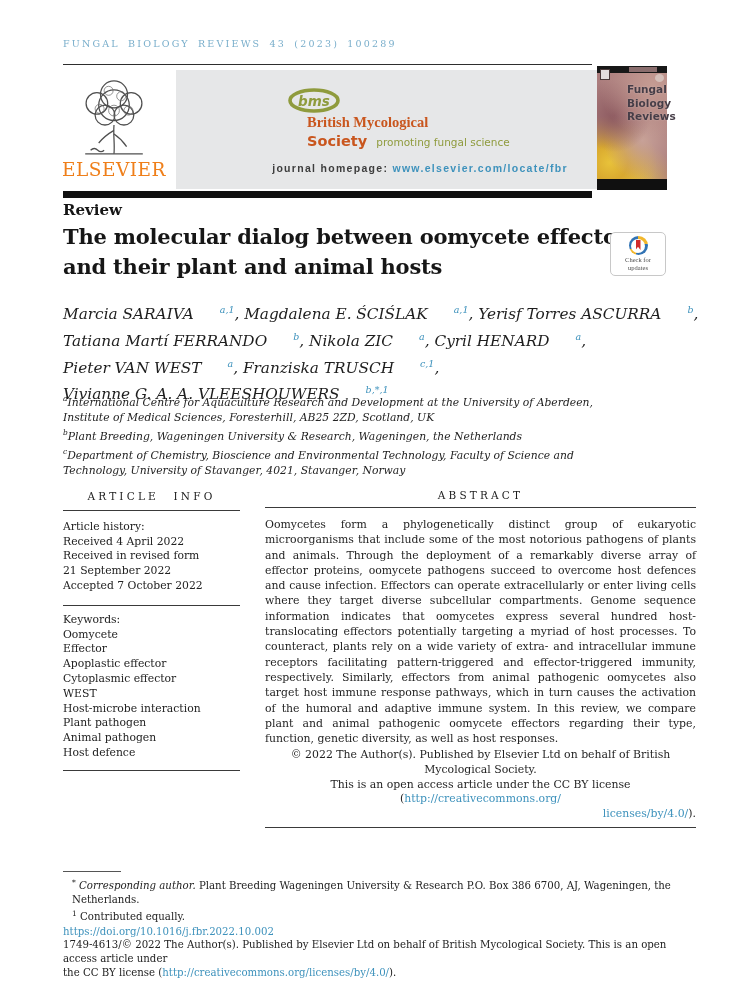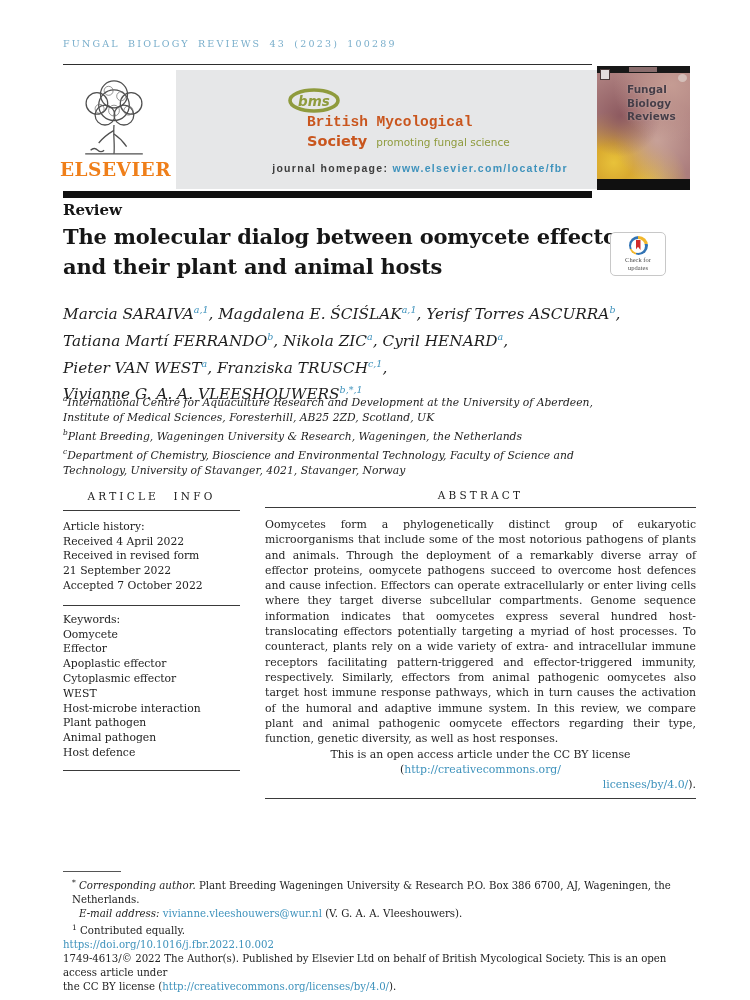--- a/index.html
+++ b/index.html
@@ -4,38 +4,38 @@
 <style>
   html,body{margin:0;padding:0;background:#ffffff;}
   .page{position:relative;width:750px;height:1000px;background:#fff;overflow:hidden;
         font-family:"DejaVu Serif",serif;color:#212121;}
   .abs{position:absolute;}
 
   
   .journal-line{top:38px;left:63px;width:634px;text-align:left;font-size:9.5px;
     letter-spacing:2.2px;color:#79aecb;word-spacing:3px;}
   .top-rule{left:63px;top:64px;width:529px;height:1px;background:#2e2e2e;}
-  .elsevier{left:60px;top:70px;width:108px;height:120px;text-align:center;font-weight:bold;}
+  .elsevier{left:60px;top:70px;width:108px;height:120px;text-align:center;}
   .elsevier svg{display:block;margin:0 auto;}
   .elsevier-word{font-size:18.5px;color:#ef7f1a;letter-spacing:.5px;margin-top:-3px;}
   .banner{left:176px;top:70px;width:488px;height:119px;background:#e6e7e8;}
   .bms-oval{position:absolute;left:112px;top:18px;}
   .soc1{position:absolute;left:131px;top:44px;color:#c9561e;font-weight:bold;font-size:14.5px;
-    font-family:Liberation Mono, monospace;}
+    font-family:Liberation Serif, serif;}
   .soc2{position:absolute;left:131px;top:61px;font-family:"DejaVu Sans",sans-serif;white-space:nowrap;}
   .soc2 .society{color:#c9561e;font-weight:bold;font-size:14.5px;}
   .soc2 .tagline{color:#8f9b3d;font-size:10.5px;margin-left:4px;}
   .homepage{position:absolute;left:0;right:0;top:92px;text-align:center;
     font-family:Liberation Sans, sans-serif;font-size:10.5px;font-weight:bold;
     letter-spacing:1.3px;color:#3d3d3d;white-space:nowrap;}
   .hp-url{color:#3e92bc;text-decoration:none;cursor:pointer;}
   .black-bar{left:63px;top:191px;width:529px;height:7px;background:#101010;}
 
   
-  .cover{left:597px;top:66px;width:93px;height:124px;background-color:#ab7d7d;
+  .cover{left:597px;top:66px;width:70px;height:124px;background-color:#ab7d7d;
     background-image:
       radial-gradient(circle at 80% 15%, #c59c93 0%, rgba(197,156,147,0) 45%),
       radial-gradient(circle at 25% 40%, #8d5a60 0%, rgba(141,90,96,0) 40%),
       radial-gradient(circle at 65% 60%, #c7a198 0%, rgba(199,161,152,0) 45%),
       radial-gradient(circle at 18% 78%, #e8c23a 0%, #d9a92f 16%, rgba(217,169,47,0) 42%),
       radial-gradient(circle at 45% 96%, #f0d04a 0%, rgba(240,208,74,0) 38%);}
   .cover-topstrip{position:absolute;top:0;left:0;right:0;height:7px;background:#181818;}
   .cover-toplabel{position:absolute;top:1px;left:32px;width:28px;height:5px;background:#8a6d6d;}
   .cover-corner{position:absolute;top:3px;left:3px;width:10px;height:11px;background:#e3dede;
     border:1px solid #4a3a3a;box-sizing:border-box;}
@@ -56,21 +56,21 @@
     border-radius:5px;background:#fff;text-align:center;cursor:pointer;}
   .badge-circle{position:relative;width:19px;height:19px;border-radius:50%;margin:3px auto 1px;
     background:conic-gradient(#f2b72c 0 80deg,#3173b4 80deg 195deg,#f2b72c 195deg 245deg,#3173b4 245deg 360deg);}
   .badge-circle::after{content:"";position:absolute;inset:2.5px;background:#fff;border-radius:50%;}
   .badge-bookmark{position:absolute;left:7px;top:4px;width:5px;height:10px;background:#d12b2b;
     clip-path:polygon(0 0,100% 0,100% 100%,50% 68%,0 100%);z-index:2;}
   .badge-text{font-size:6.5px;line-height:7.5px;color:#4d4d4d;font-family:Liberation Serif, serif;}
 
   .authors{left:63px;top:299px;width:585px;font-style:italic;font-size:15.3px;line-height:21.7px;color:#1d1d1d;}
   .authors .author-line{white-space:nowrap;}
-  .authors sup{color:#3e92bc;font-size:9.5px;}
+  .authors sup{color:#3e92bc;font-size:9.5px;margin-left:26px;}
   .affiliations{left:63px;top:391px;width:566px;font-style:italic;font-size:10.8px;
     line-height:15.3px;color:#222;}
   .affiliations sup{font-size:7.5px;}
 
   
   .col-heading{font-size:10.5px;letter-spacing:3.2px;word-spacing:8px;color:#1d1d1d;text-align:center;}
   .rule{height:1px;background:#3a3a3a;}
   .col-left{left:63px;top:489px;width:177px;font-size:10.8px;line-height:14.8px;color:#222;}
   .col-left .rule1{margin:6px 0 9px 0;}
   .col-left .rule2{margin:11px 0 7px 0;}
@@ -212,40 +212,37 @@
         <div>Host defence</div>
       </div>
     <div class="rule rule3"></div>
   </div>
 
   <div class="abs col-right">
     <div class="col-heading">ABSTRACT</div>
     <div class="rule rule1"></div>
     <div class="abstract-body">Oomycetes form a phylogenetically distinct group of eukaryotic microorganisms that include some of the most notorious pathogens of plants and animals. Through the deployment of a remarkably diverse array of effector proteins, oomycete pathogens succeed to overcome host defences and cause infection. Effectors can operate extracellularly or enter living cells where they target diverse subcellular compartments. Genome sequence information indicates that oomycetes express several hundred host-translocating effectors potentially targeting a myriad of host processes. To counteract, plants rely on a wide variety of extra- and intracellular immune receptors facilitating pattern-triggered and effector-triggered immunity, respectively. Similarly, effectors from animal pathogenic oomycetes also target host immune response pathways, which in turn causes the activation of the humoral and adaptive immune system. In this review, we compare plant and animal pathogenic oomycete effectors regarding their type, function, genetic diversity, as well as host responses.</div>
     <div class="copyright">
+      <div class="c-center">© 2022 The Author(s). Published by Elsevier Ltd on behalf of British Mycological Society.</div>
       <div class="c-center">
         <span>This is an open access article under the CC BY license (</span><span class="link">http://creativecommons.org/</span>
       </div>
       <div class="c-right">
         <span class="link">licenses/by/4.0/</span><span>).</span>
       </div>
     </div>
     <div class="rule rule2"></div>
   </div>
 
   <div class="abs footnotes">
     <div class="fn-rule"></div>
     <div class="fn-indent1">
       <sup>*</sup>
       <span class="it">Corresponding author.</span><span> Plant Breeding Wageningen University &amp; Research P.O. Box 386 6700, AJ, Wageningen, the Netherlands.</span>
     </div>
-    <div class="fn-indent2">
-      <span class="it">E-mail address:</span>
-      <span class="link">vivianne.vleeshouwers@wur.nl</span><span> (V. G. A. A. Vleeshouwers).</span>
-    </div>
     <div class="fn-indent1">
       <sup>1</sup><span> Contributed equally.</span>
     </div>
     <div>
       <span class="link">https://doi.org/10.1016/j.fbr.2022.10.002</span>
     </div>
     <div>1749-4613/© 2022 The Author(s). Published by Elsevier Ltd on behalf of British Mycological Society. This is an open access article under</div>
     <div>
       <span>the CC BY license (</span><span class="link">http://creativecommons.org/licenses/by/4.0/</span><span>).</span>
     </div>

